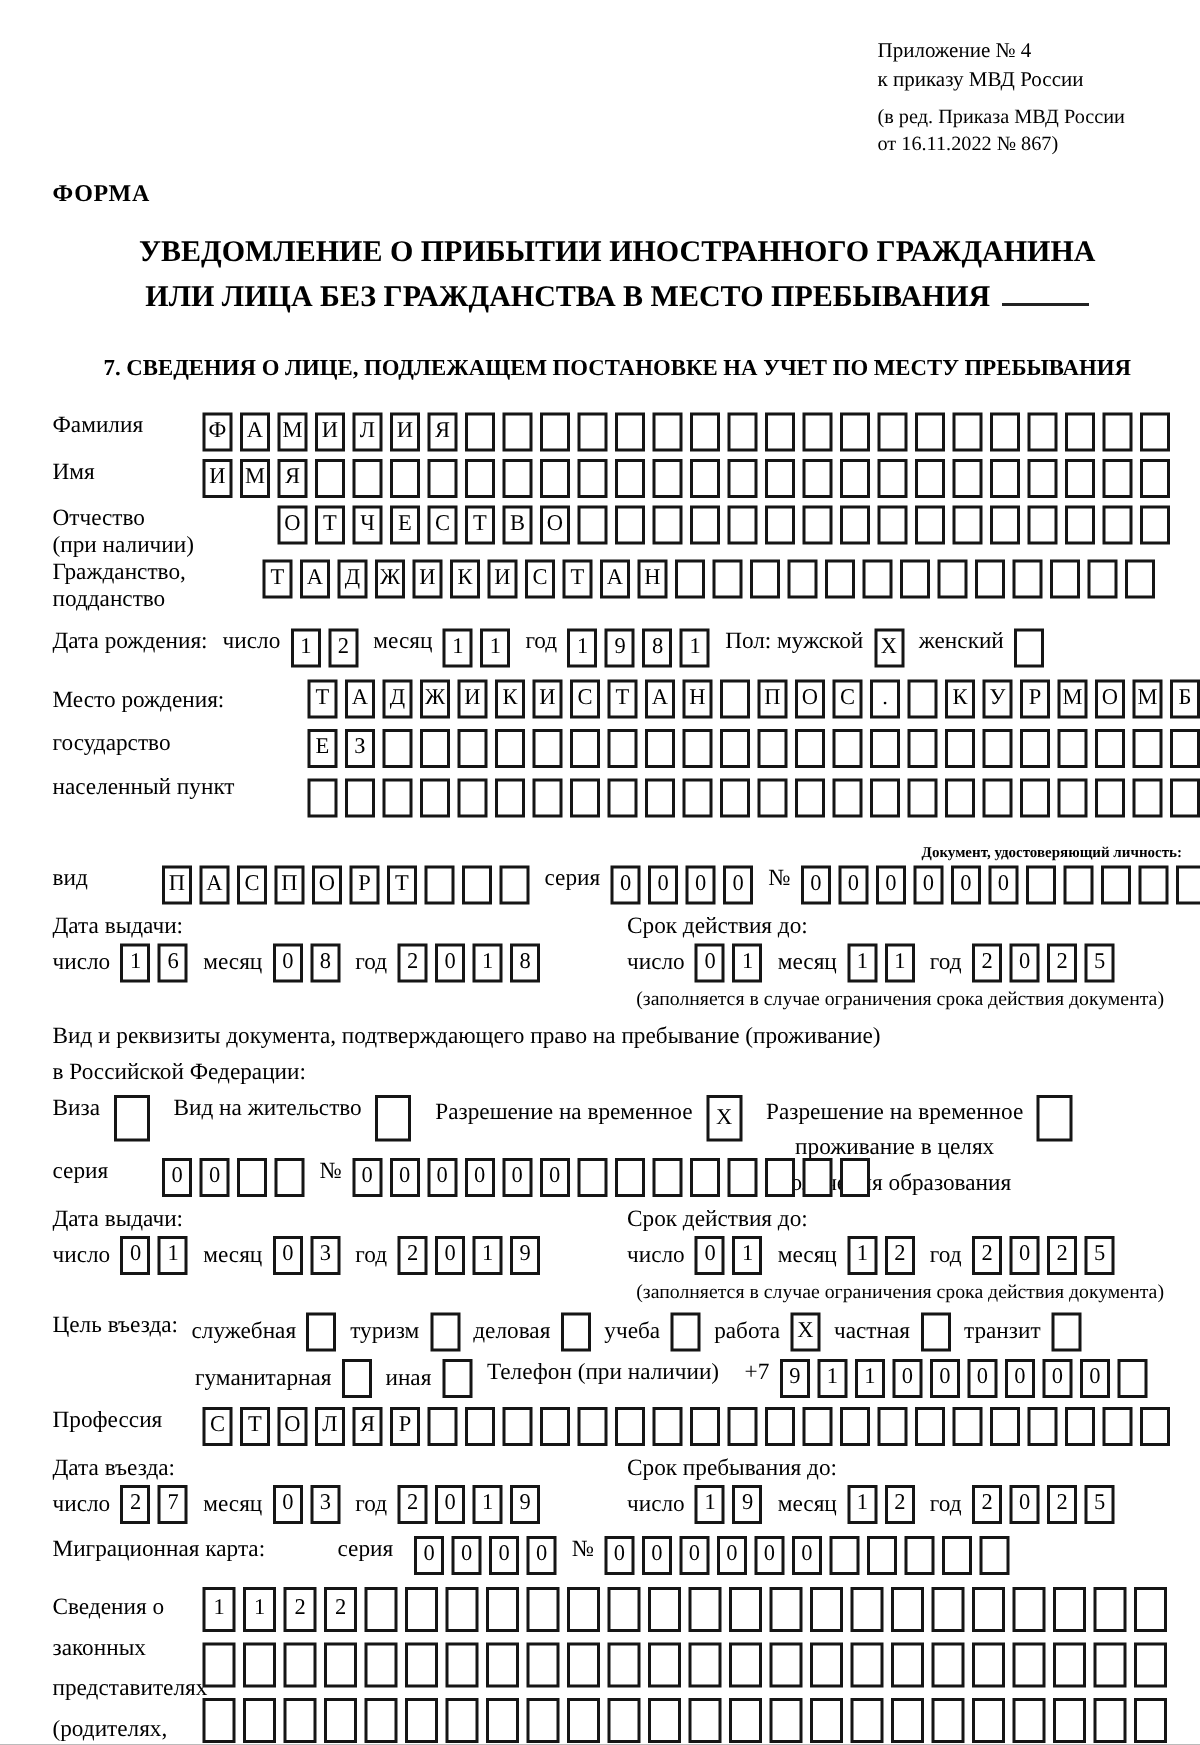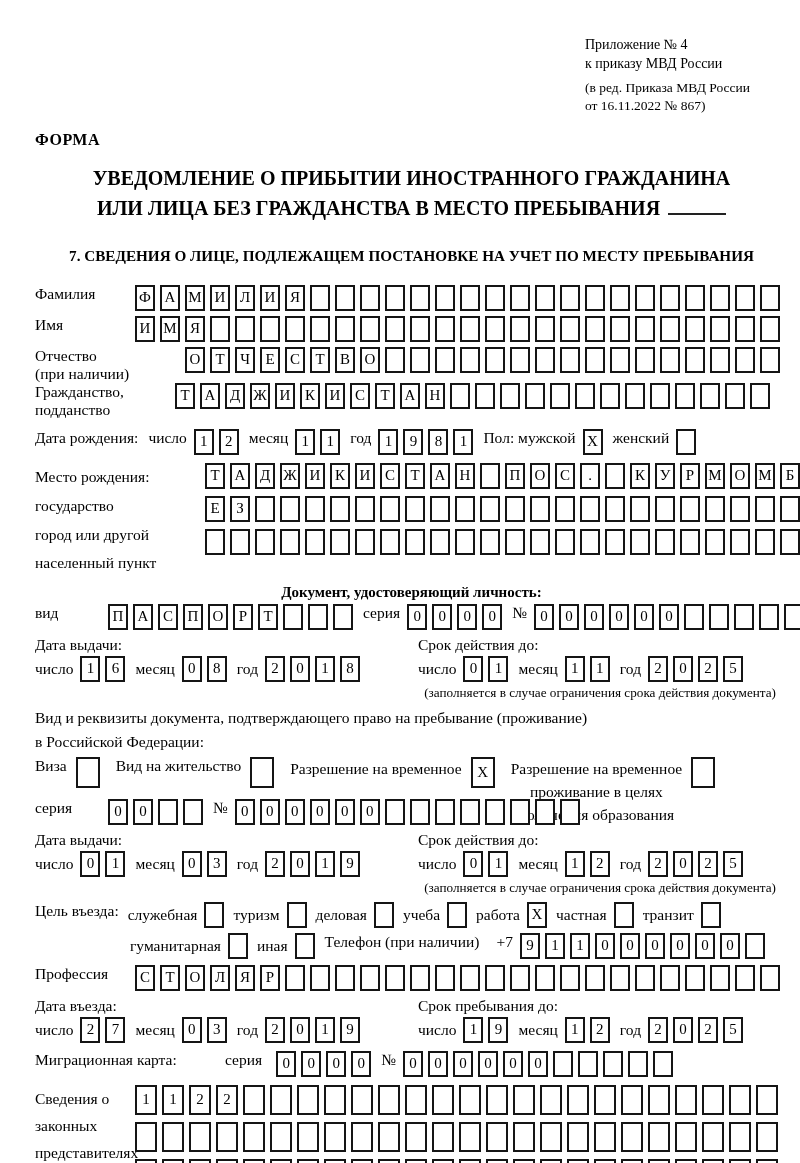--- a/index.html
+++ b/index.html
@@ -1,20 +1,20 @@
 <!DOCTYPE html>
 <html><head>
 <meta charset="utf-8">
 <style>
   html,body{margin:0;padding:0;background:#888;}
   .page{
     width:800px;height:1163px;background:#fff;color:#000;
     font-family:"Liberation Serif","DejaVu Serif",serif;
     font-size:15.5px;box-sizing:border-box;
-    padding:36px 12px 0 35px;position:relative;overflow:hidden;
+    padding:26px 12px 0 35px;position:relative;overflow:hidden;
     margin:0 auto;
   }
   
   .annex{margin-left:550px;font-size:14px;line-height:1.35;}
   .annex-note{margin-top:5px;font-size:13.5px;line-height:1.35;}
   .forma{text-align:left;padding-right:28px;font-weight:bold;font-size:16px;margin-top:16px;letter-spacing:.5px;}
   .title{text-align:center;font-weight:bold;font-size:20px;line-height:1.5;margin-top:14px;}
   .title-line{display:inline-block;width:58px;border-bottom:2px solid #222;height:2px;margin-left:8px;vertical-align:baseline;}
   .sect{font-weight:bold;font-size:15.2px;margin-top:24px;text-align:center;}
   
@@ -39,21 +39,21 @@
   .dlab0{margin-right:7px;flex:none;}
   
   .dual{display:flex;margin-top:6px;}
   .dcol-l{width:383px;flex:none;}
   .dcol-r{flex:1;}
   .dhead{text-align:left;margin-bottom:2px;}
   .dhead-l{width:340px;}
   .dhead-r{width:345px;}
   .drow{display:flex;align-items:center;}
   .dnote{font-size:13.2px;text-align:right;padding-right:12px;margin-top:3px;}
-  .dochead{text-align:center;font-weight:bold;font-size:15px;margin-top:6px;}
+  .dochead{text-align:right;font-weight:bold;font-size:10px;margin-top:18px;}
   
   .opt{display:flex;align-items:flex-start;flex:none;}
   .olab{margin-right:9px;}
   .olab-multi{text-align:center;line-height:1.5;margin-right:9px;}
   
   .gopt{display:flex;align-items:center;margin-left:9px;}
   .gopt .glab{margin-right:7px;}
   .indent2{padding-left:86px;}
 </style>
 </head>
@@ -235,21 +235,20 @@
     <span class="dlab">женский</span>
     <span class="cells">
         <span class="cell"></span>
       </span>
   </div>
 
   <div class="row mt8 top">
     <div class="lab w170" style="line-height:1.85;">
       <div>Место рождения:</div>
       <div>государство</div>
-      <div>город или другой</div>
       <div>населенный пункт</div>
     </div>
     <div>
       <div class="cells mb7">
           <span class="cell">Т</span>
           <span class="cell">А</span>
           <span class="cell">Д</span>
           <span class="cell">Ж</span>
           <span class="cell">И</span>
           <span class="cell">К</span>

